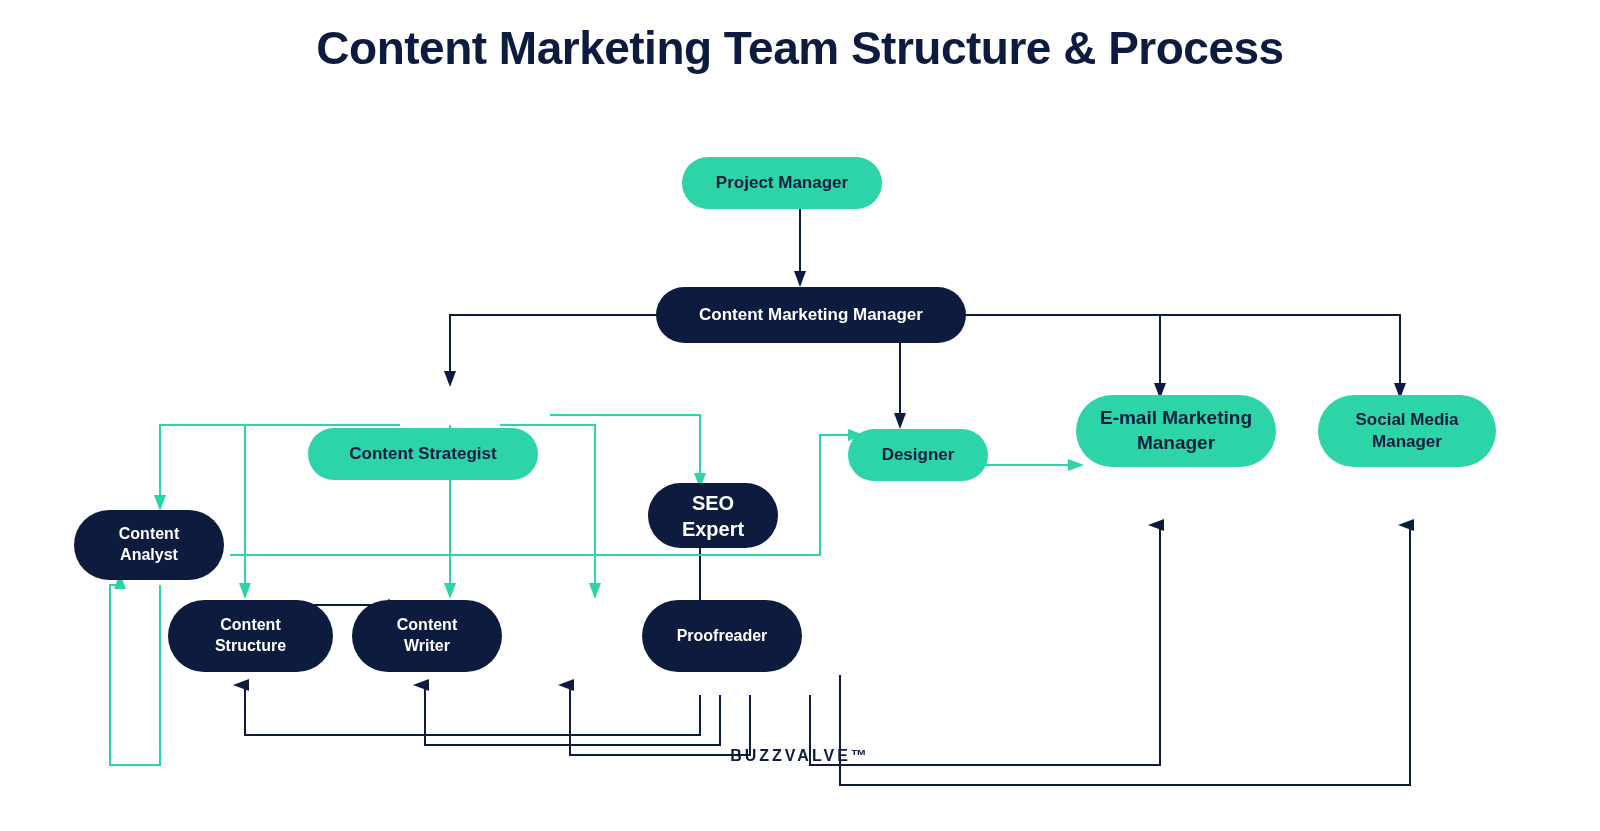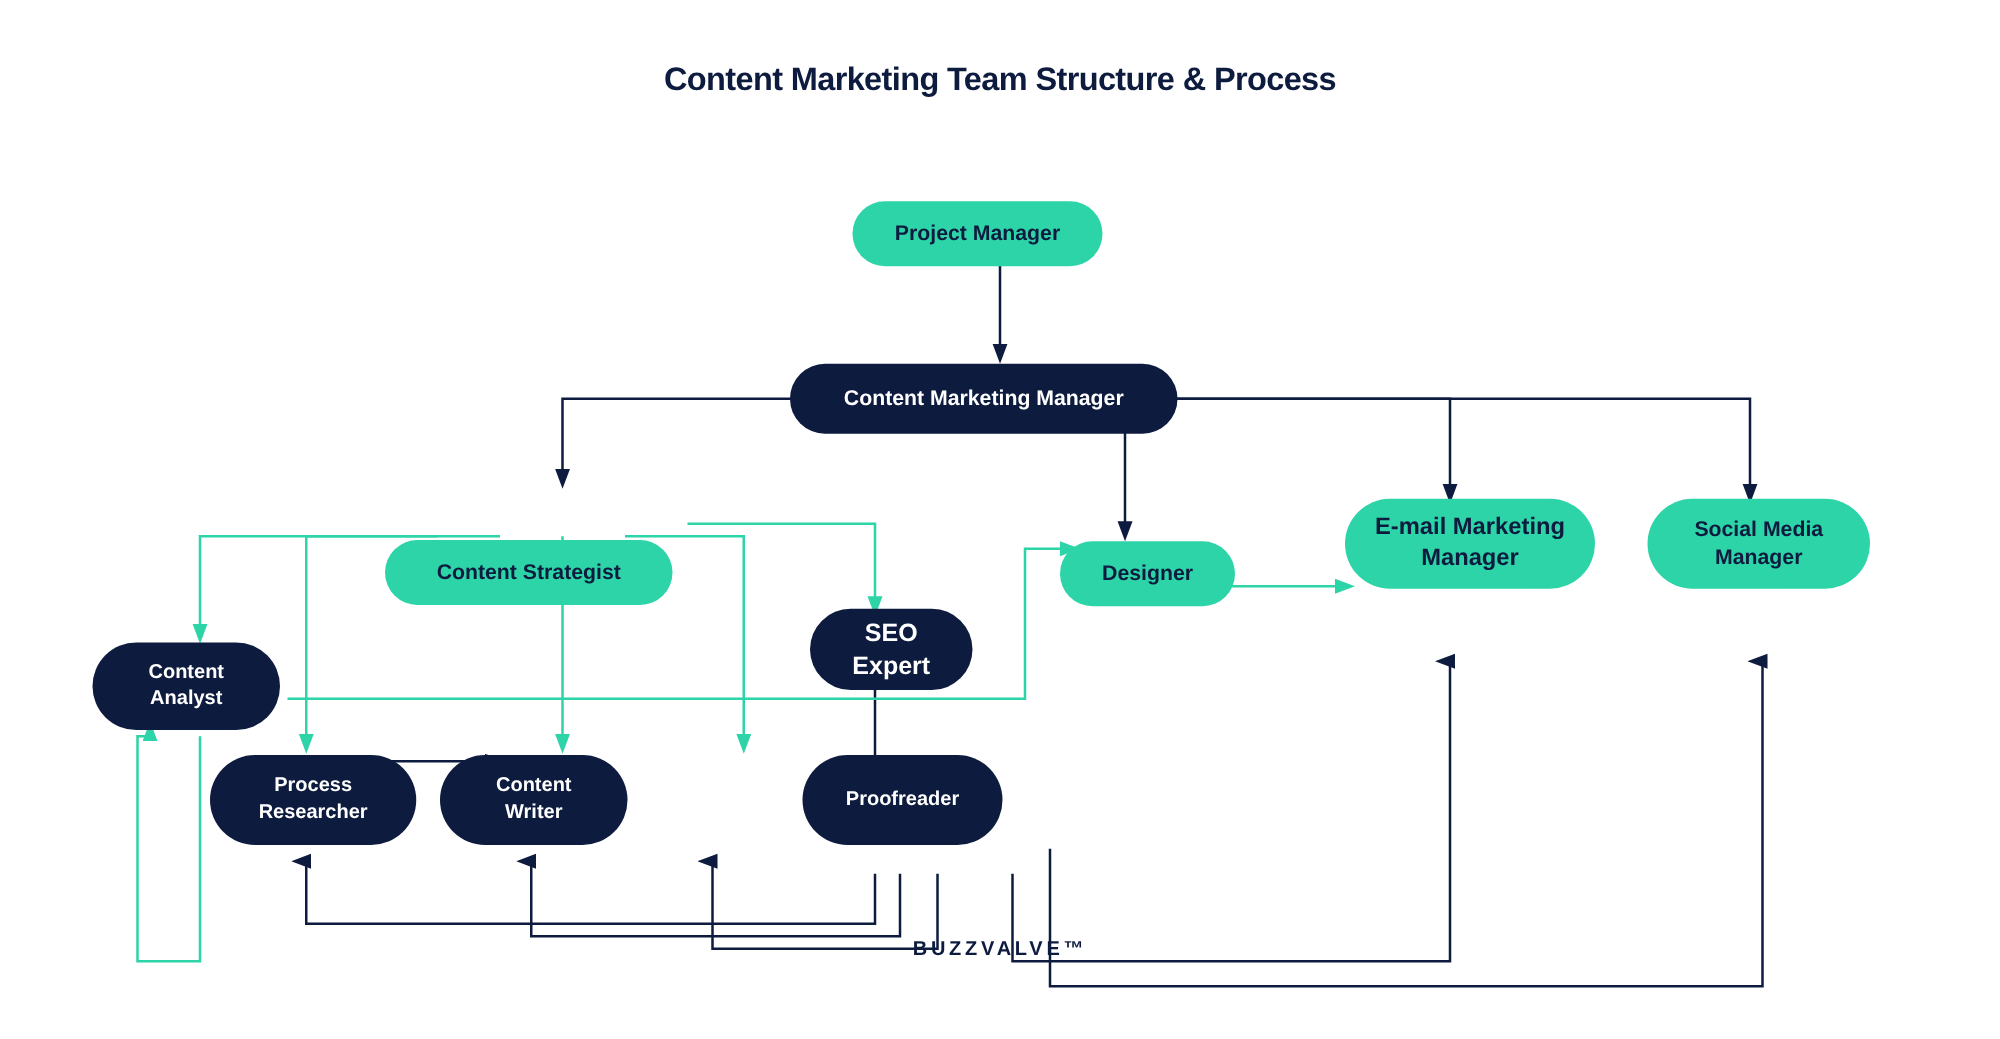--- a/index.html
+++ b/index.html
@@ -15,24 +15,24 @@
     .page-container {
       width: 1600px;
       height: 831px;
       background: #ffffff;
       position: relative;
       display: flex;
       flex-direction: column;
       align-items: center;
     }
     .title {
-      font-size: 26px;
+      font-size: 46px;
       font-weight: 900;
       color: #0d1b3e;
-      margin-top: 48px;
+      margin-top: 21px;
       margin-bottom: 20px;
       letter-spacing: -0.5px;
     }
     .diagram-area {
       position: relative;
       width: 1480px;
       height: 680px;
       margin: 0 auto;
     }
     
@@ -149,21 +149,21 @@
       <path d="M 170,460 L 760,460 L 760,340 L 800,340" stroke="#2dd4a7" stroke-width="2" fill="none" marker-end="url(#arrow-teal)"></path>
 
       <path d="M 210,510 L 340,510" stroke="#0d1b3e" stroke-width="2" fill="none" marker-end="url(#arrow-dark)"></path>
 
     </svg>
 
     <div class="node node-teal" style="left: 622px; top: 62px; width: 200px; height: 52px; font-size:17px;text-align:right;">
       <span>Project Manager</span>
     </div>
 
-    <div class="node node-dark" style="left: 572px; top: 192px; width: 310px; height: 56px; font-size:17px;">
+    <div class="node node-dark" style="left: 596px; top: 192px; width: 310px; height: 56px; font-size:17px;">
       <span>Content Marketing Manager</span>
     </div>
 
     <div class="node node-teal" style="left: 248px; top: 290px; width: 230px; height: 52px; font-size:17px;margin-top:43px;">
       <span>Content Strategist</span>
     </div>
 
     <div class="node node-teal" style="left: 788px; top: 334px; width: 140px; height: 52px; font-size:17px;">
       <span>Designer</span>
     </div>
@@ -178,21 +178,21 @@
 
     <div class="node node-dark" style="left: 14px; top: 415px; width: 150px; height: 70px; font-size:16px;">
       <span>Content Analyst</span>
     </div>
 
     <div class="node node-dark" style="left: 588px; top: 388px; width: 130px; height: 65px; font-size:20px;">
       <span>SEO Expert</span>
     </div>
 
     <div class="node node-dark" style="left: 108px; top: 505px; width: 165px; height: 72px; font-size:16px;">
-      <span>Process Researcher</span>
+      <span>Content Structure</span>
     </div>
 
     <div class="node node-dark" style="left: 292px; top: 505px; width: 150px; height: 72px; font-size:16px;">
       <span>Content Writer</span>
     </div>
 
 
     <div class="node node-dark" style="left: 582px; top: 505px; width: 160px; height: 72px; font-size:16px;">
       <span>Proofreader</span>
     </div>

